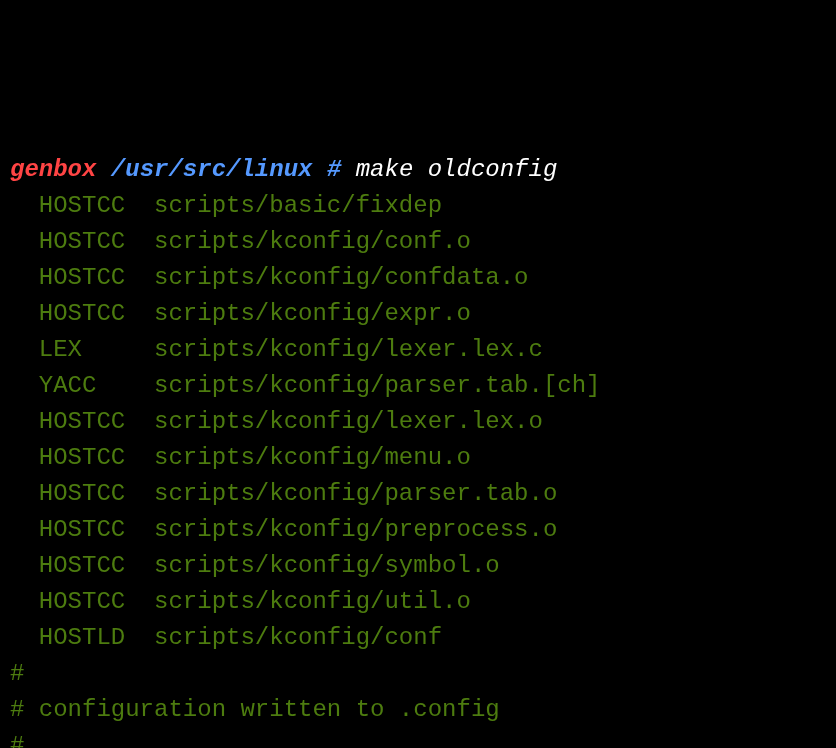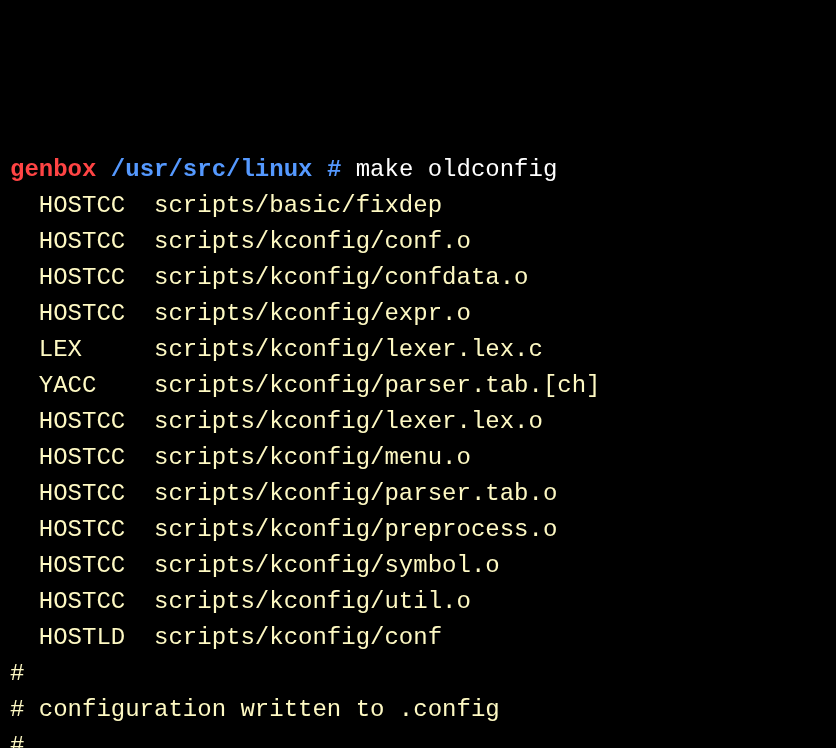--- a/index.html
+++ b/index.html
@@ -14,38 +14,39 @@
       line-height: 1.5;
       color: #ffffff;
       padding: 8px 10px;
       white-space: pre;
       width: 836px;
       height: 748px;
       overflow: hidden;
     }
     .prompt-line {
       display: block;
+      font-style: italic;
     }
     .hostname {
       color: #ff4444;
       font-weight: bold;
     }
     .path {
       color: #5599ff;
       font-weight: bold;
     }
     .hash {
       color: #5599ff;
       font-weight: bold;
     }
     .command {
       color: #ffffff;
     }
     .output-line {
-      color: #fef9c3;
+      color: #4d7c0f;
       display: block;
     }
   </style>
 </head>
 <body>
 
 
 
 <div><span class="prompt-line"><span class="hostname">genbox</span> <span class="path">/usr/src/linux</span> <span class="hash">#</span> <span class="command">make oldconfig</span></span><div id="build-output"><span class="output-line">  HOSTCC  scripts/basic/fixdep</span><span class="output-line">  HOSTCC  scripts/kconfig/conf.o</span><span class="output-line">  HOSTCC  scripts/kconfig/confdata.o</span><span class="output-line">  HOSTCC  scripts/kconfig/expr.o</span><span class="output-line">  LEX     scripts/kconfig/lexer.lex.c</span><span class="output-line">  YACC    scripts/kconfig/parser.tab.[ch]</span><span class="output-line">  HOSTCC  scripts/kconfig/lexer.lex.o</span><span class="output-line">  HOSTCC  scripts/kconfig/menu.o</span><span class="output-line">  HOSTCC  scripts/kconfig/parser.tab.o</span><span class="output-line">  HOSTCC  scripts/kconfig/preprocess.o</span><span class="output-line">  HOSTCC  scripts/kconfig/symbol.o</span><span class="output-line">  HOSTCC  scripts/kconfig/util.o</span><span class="output-line">  HOSTLD  scripts/kconfig/conf</span></div><span class="output-line">#</span><span class="output-line"># configuration written to .config</span><span class="output-line">#</span></div>
 

